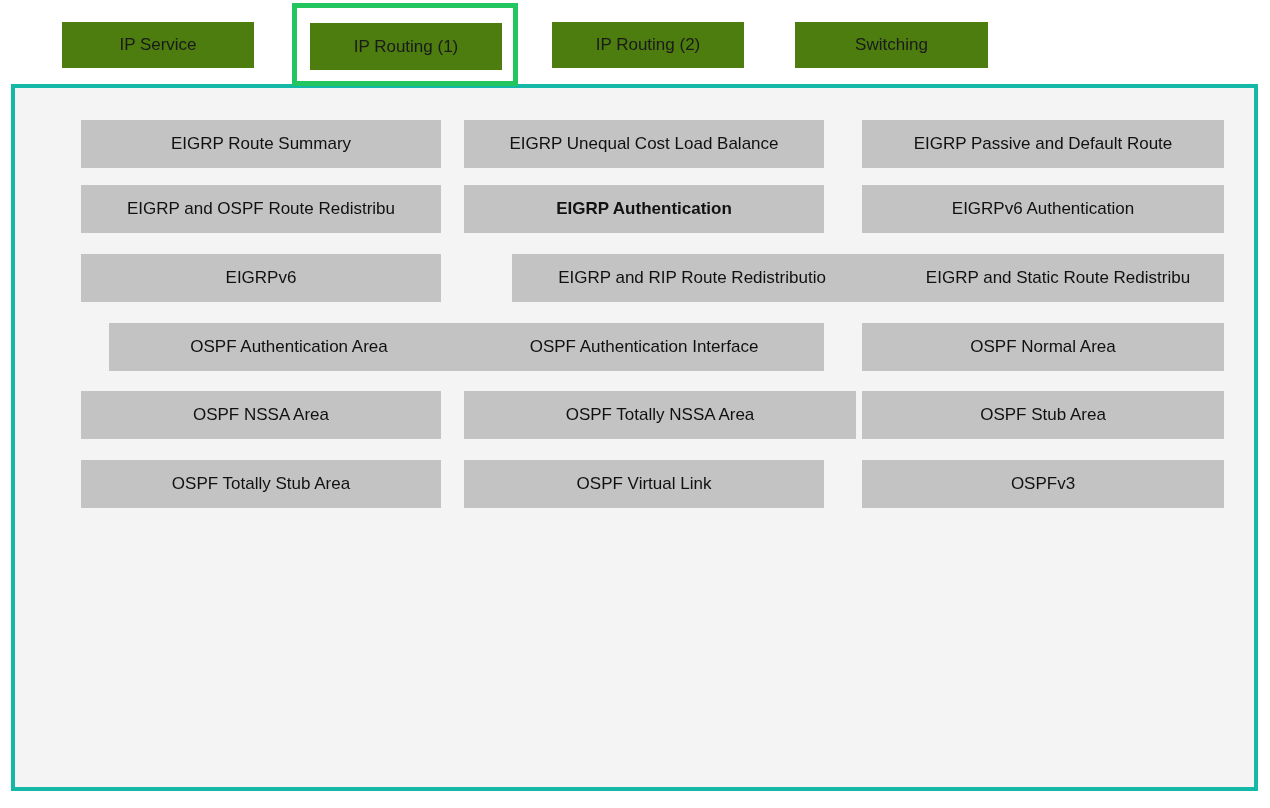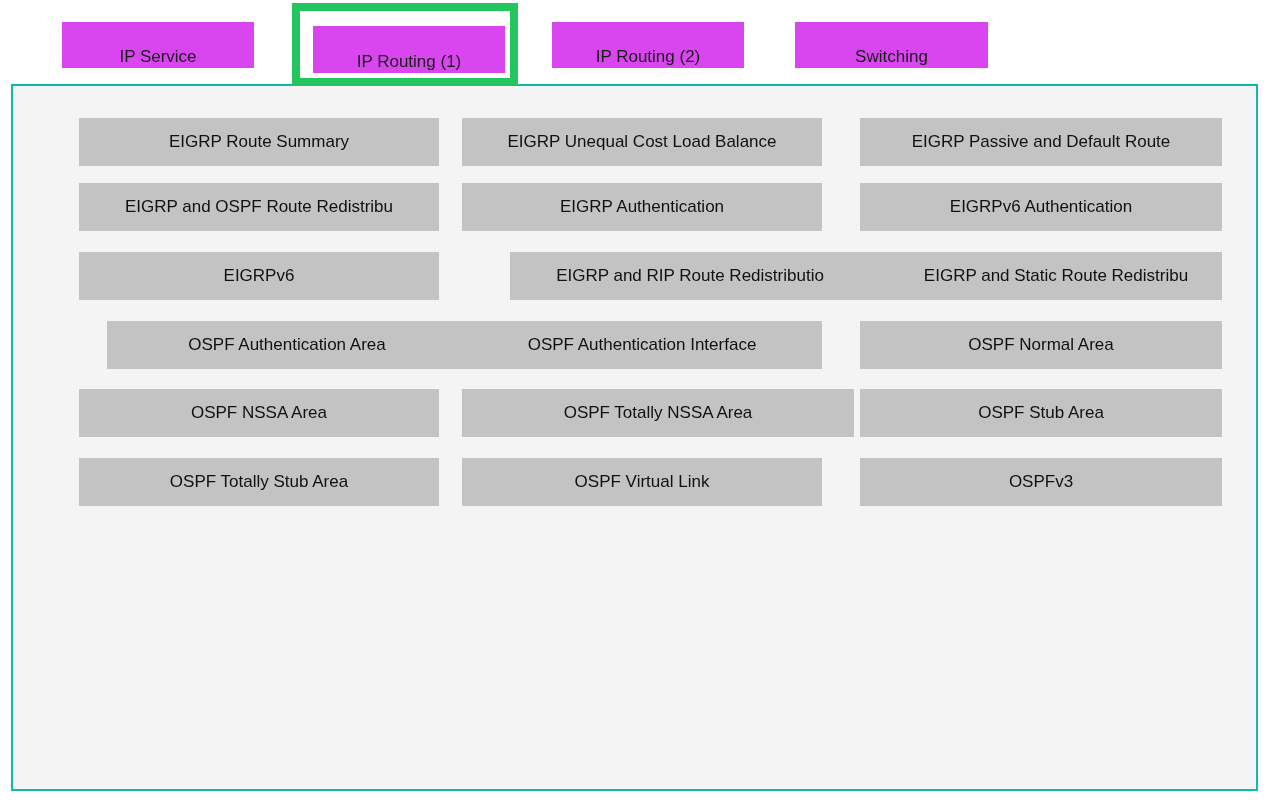--- a/index.html
+++ b/index.html
@@ -10,61 +10,61 @@
     background: #ffffff;
     font-family: "Liberation Sans", sans-serif;
     color: #000000;
     overflow: hidden;
   }
   .tab {
     position: absolute;
     top: 22px;
     height: 46px;
     width: 192px;
-    background: #d946ef;
+    background: #4d7c0f;
     border: none;
     font-family: "Liberation Sans", sans-serif;
     font-size: 17px;
     color: #1a1a1a;
     text-align: center;
     line-height: 46px;
-    padding: 12px;
+    padding: 0;
     cursor: pointer;
     white-space: nowrap;
     overflow: hidden;
   }
   .tab-ip-service   { left: 62px;  }
   .tab-ip-routing-2 { left: 552px; }
   .tab-switching    { left: 795px; width: 193px; }
   .selected-tab-frame {
     position: absolute;
     left: 292px;
     top: 3px;
     width: 226px;
     height: 83px;
-    border: 8px solid #22c55e;
+    border: 5px solid #22c55e;
     background: #ffffff;
     box-sizing: border-box;
     z-index: 3;
   }
   .selected-tab-frame .tab {
     left: 13px;
     top: 15px;
     width: 192px;
     height: 47px;
     line-height: 47px;
   }
   .panel {
     position: absolute;
     left: 11px;
     top: 84px;
     width: 1247px;
     height: 707px;
     background: #f4f4f4;
-    border: 2px solid #14b8a6;
+    border: 4px solid #14b8a6;
     box-sizing: border-box;
     z-index: 1;
   }
   .grid-btn {
     position: absolute;
     height: 48px;
     background: #c3c3c3;
     border: none;
     font-family: "Liberation Sans", sans-serif;
     font-size: 17px;
@@ -94,21 +94,21 @@
 
     <button class="tab tab-switching">Switching</button>
   </div>
 
   <div class="panel">
     <div id="grid">
         <button class="grid-btn" style="left: 66px; top: 32px; width: 360px;">EIGRP Route Summary</button>
         <button class="grid-btn" style="left: 449px; top: 32px; width: 360px;">EIGRP Unequal Cost Load Balance</button>
         <button class="grid-btn" style="left: 847px; top: 32px; width: 362px;">EIGRP Passive and Default Route</button>
         <button class="grid-btn" style="left: 66px; top: 97px; width: 360px;">EIGRP and OSPF Route Redistribu</button>
-        <button class="grid-btn" style="left: 449px; top: 97px; width: 360px;">EIGRP Authentication</button>
+        <button class="grid-btn" style="left: 449px; top: 97px; width: 360px; font-weight: bold;">EIGRP Authentication</button>
         <button class="grid-btn" style="left: 847px; top: 97px; width: 362px;">EIGRPv6 Authentication</button>
         <button class="grid-btn" style="left: 66px; top: 166px; width: 360px;">EIGRPv6</button>
         <button class="grid-btn" style="left: 449px; top: 166px; width: 360px; margin-left: 48px;">EIGRP and RIP Route Redistributio</button>
         <button class="grid-btn" style="left: 847px; top: 166px; width: 362px; padding-left: 32px;">EIGRP and Static Route Redistribu</button>
         <button class="grid-btn" style="left: 66px; top: 235px; width: 360px; margin-left: 28px;">OSPF Authentication Area</button>
         <button class="grid-btn" style="left: 449px; top: 235px; width: 360px;">OSPF Authentication Interface</button>
         <button class="grid-btn" style="left: 847px; top: 235px; width: 362px;">OSPF Normal Area</button>
         <button class="grid-btn" style="left: 66px; top: 303px; width: 360px;">OSPF NSSA Area</button>
         <button class="grid-btn" style="left: 449px; top: 303px; width: 392px;">OSPF Totally NSSA Area</button>
         <button class="grid-btn" style="left: 847px; top: 303px; width: 362px;">OSPF Stub Area</button>

